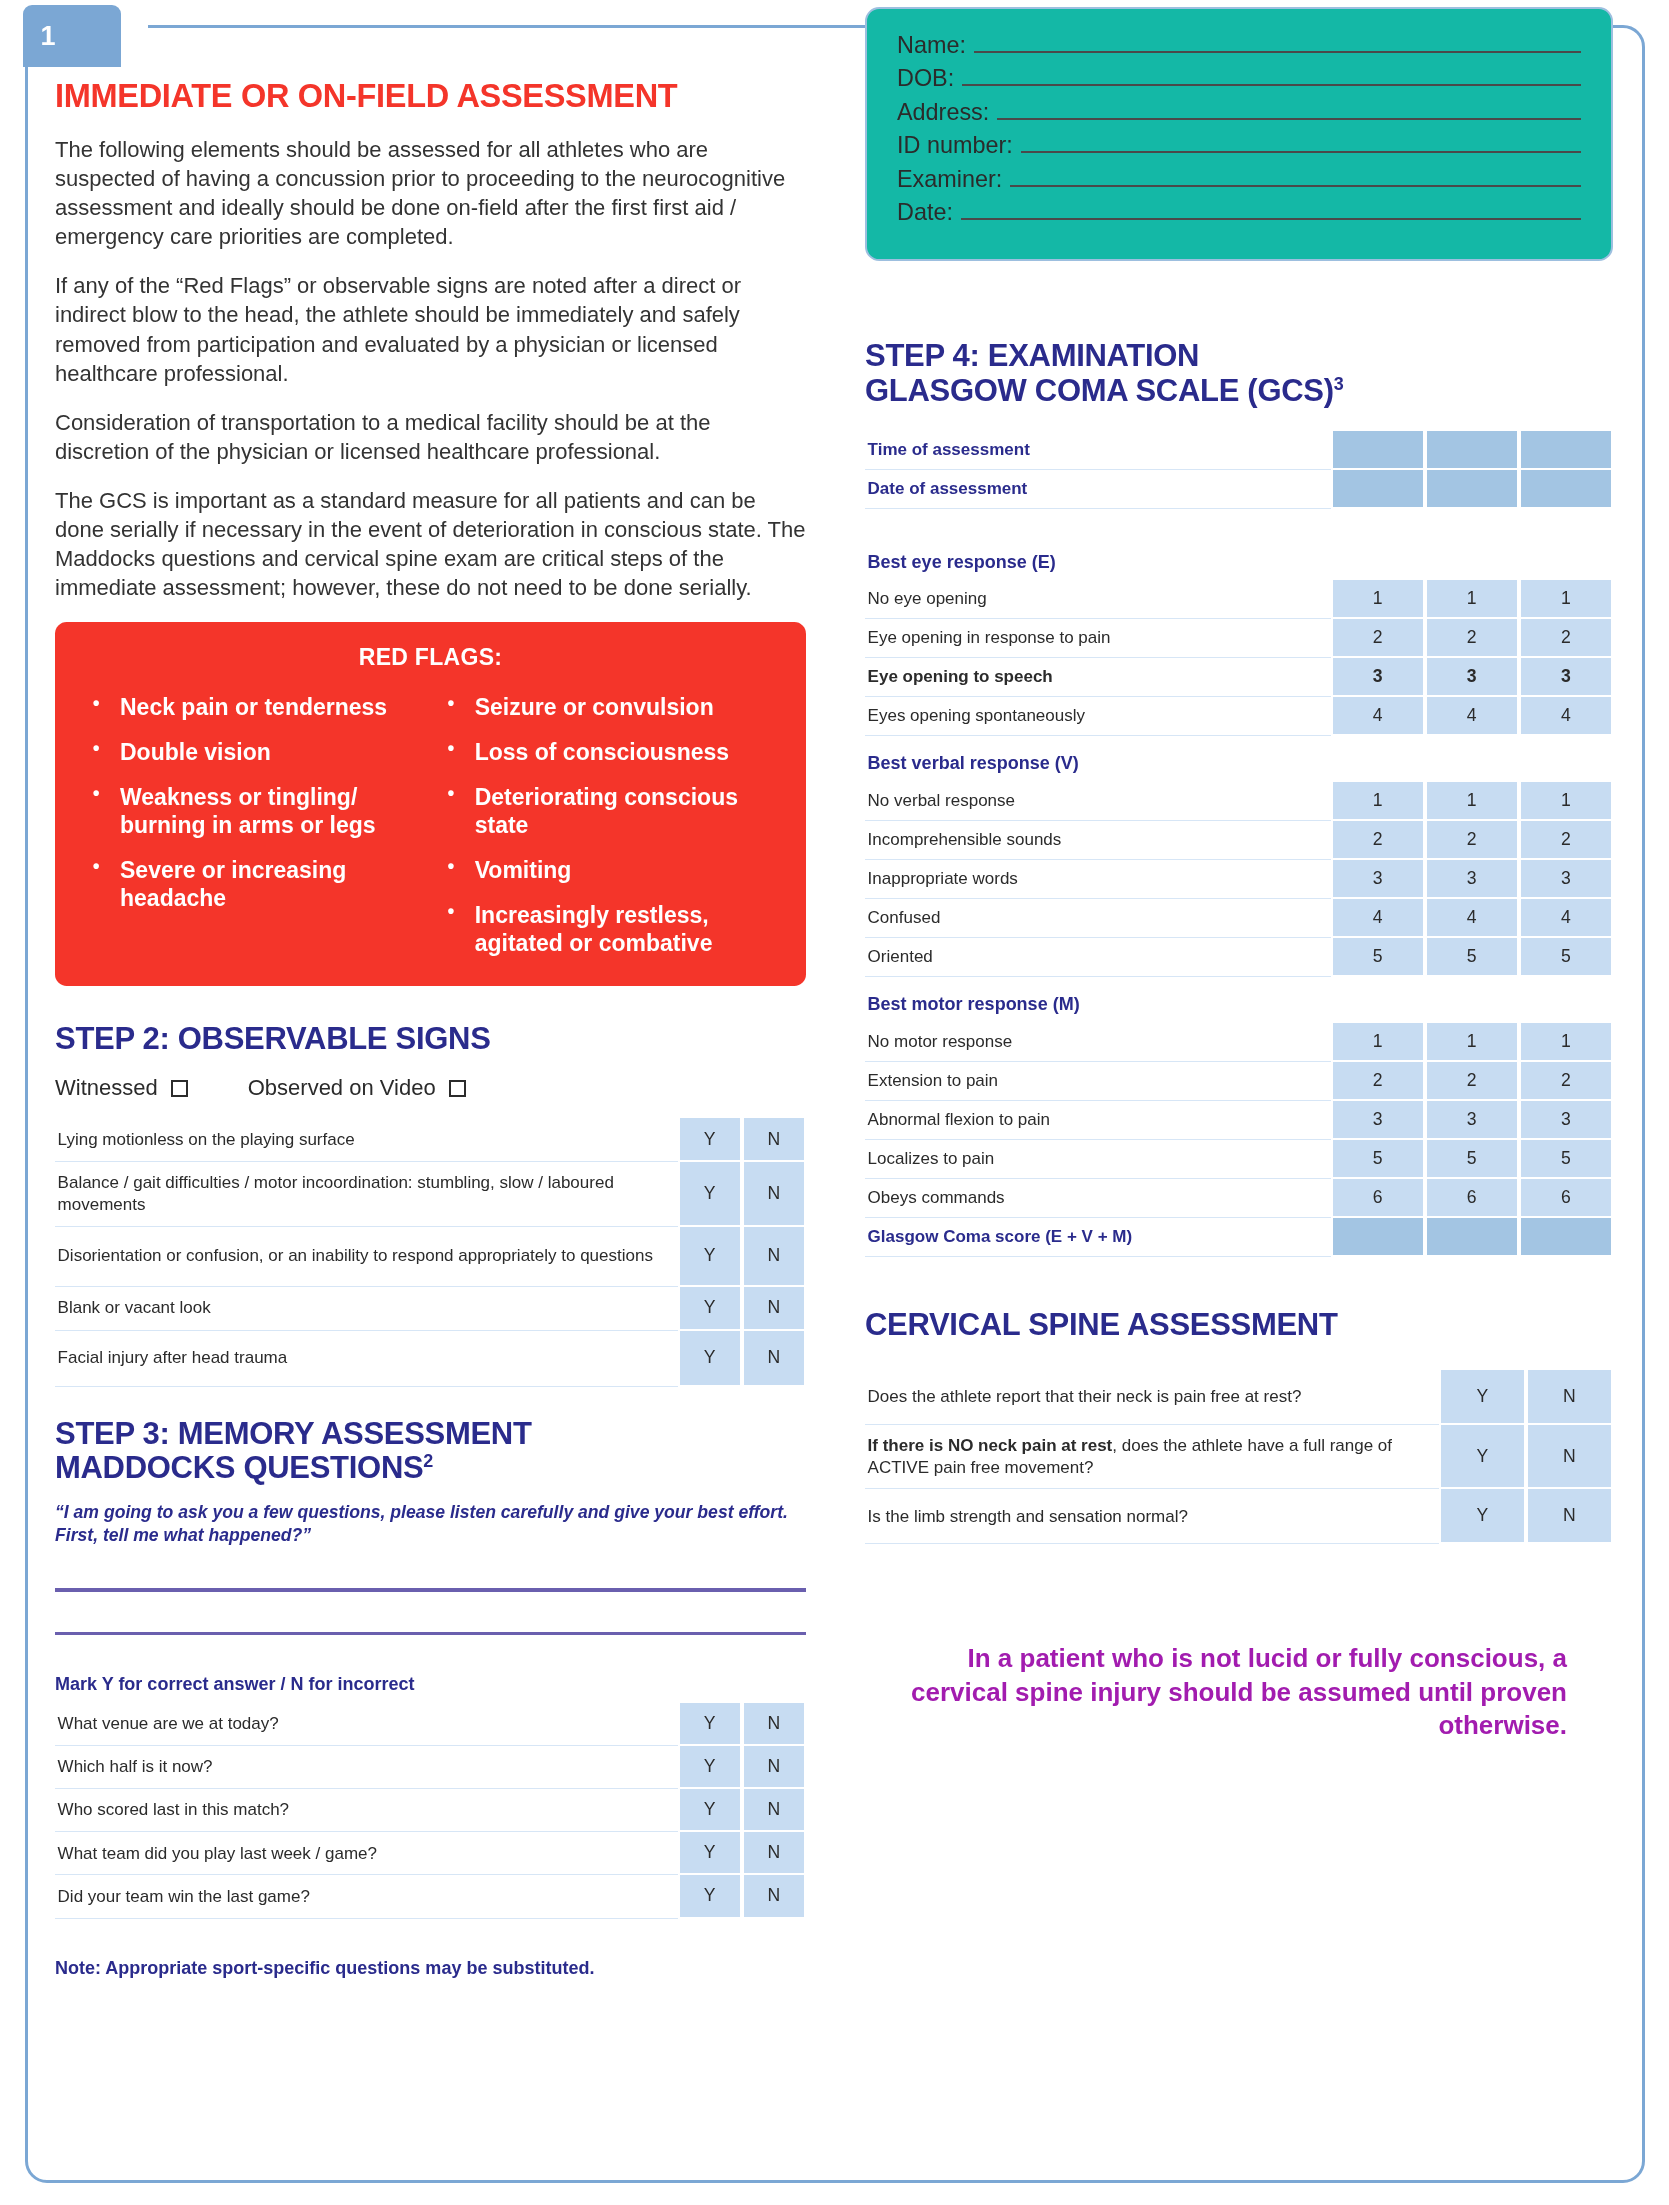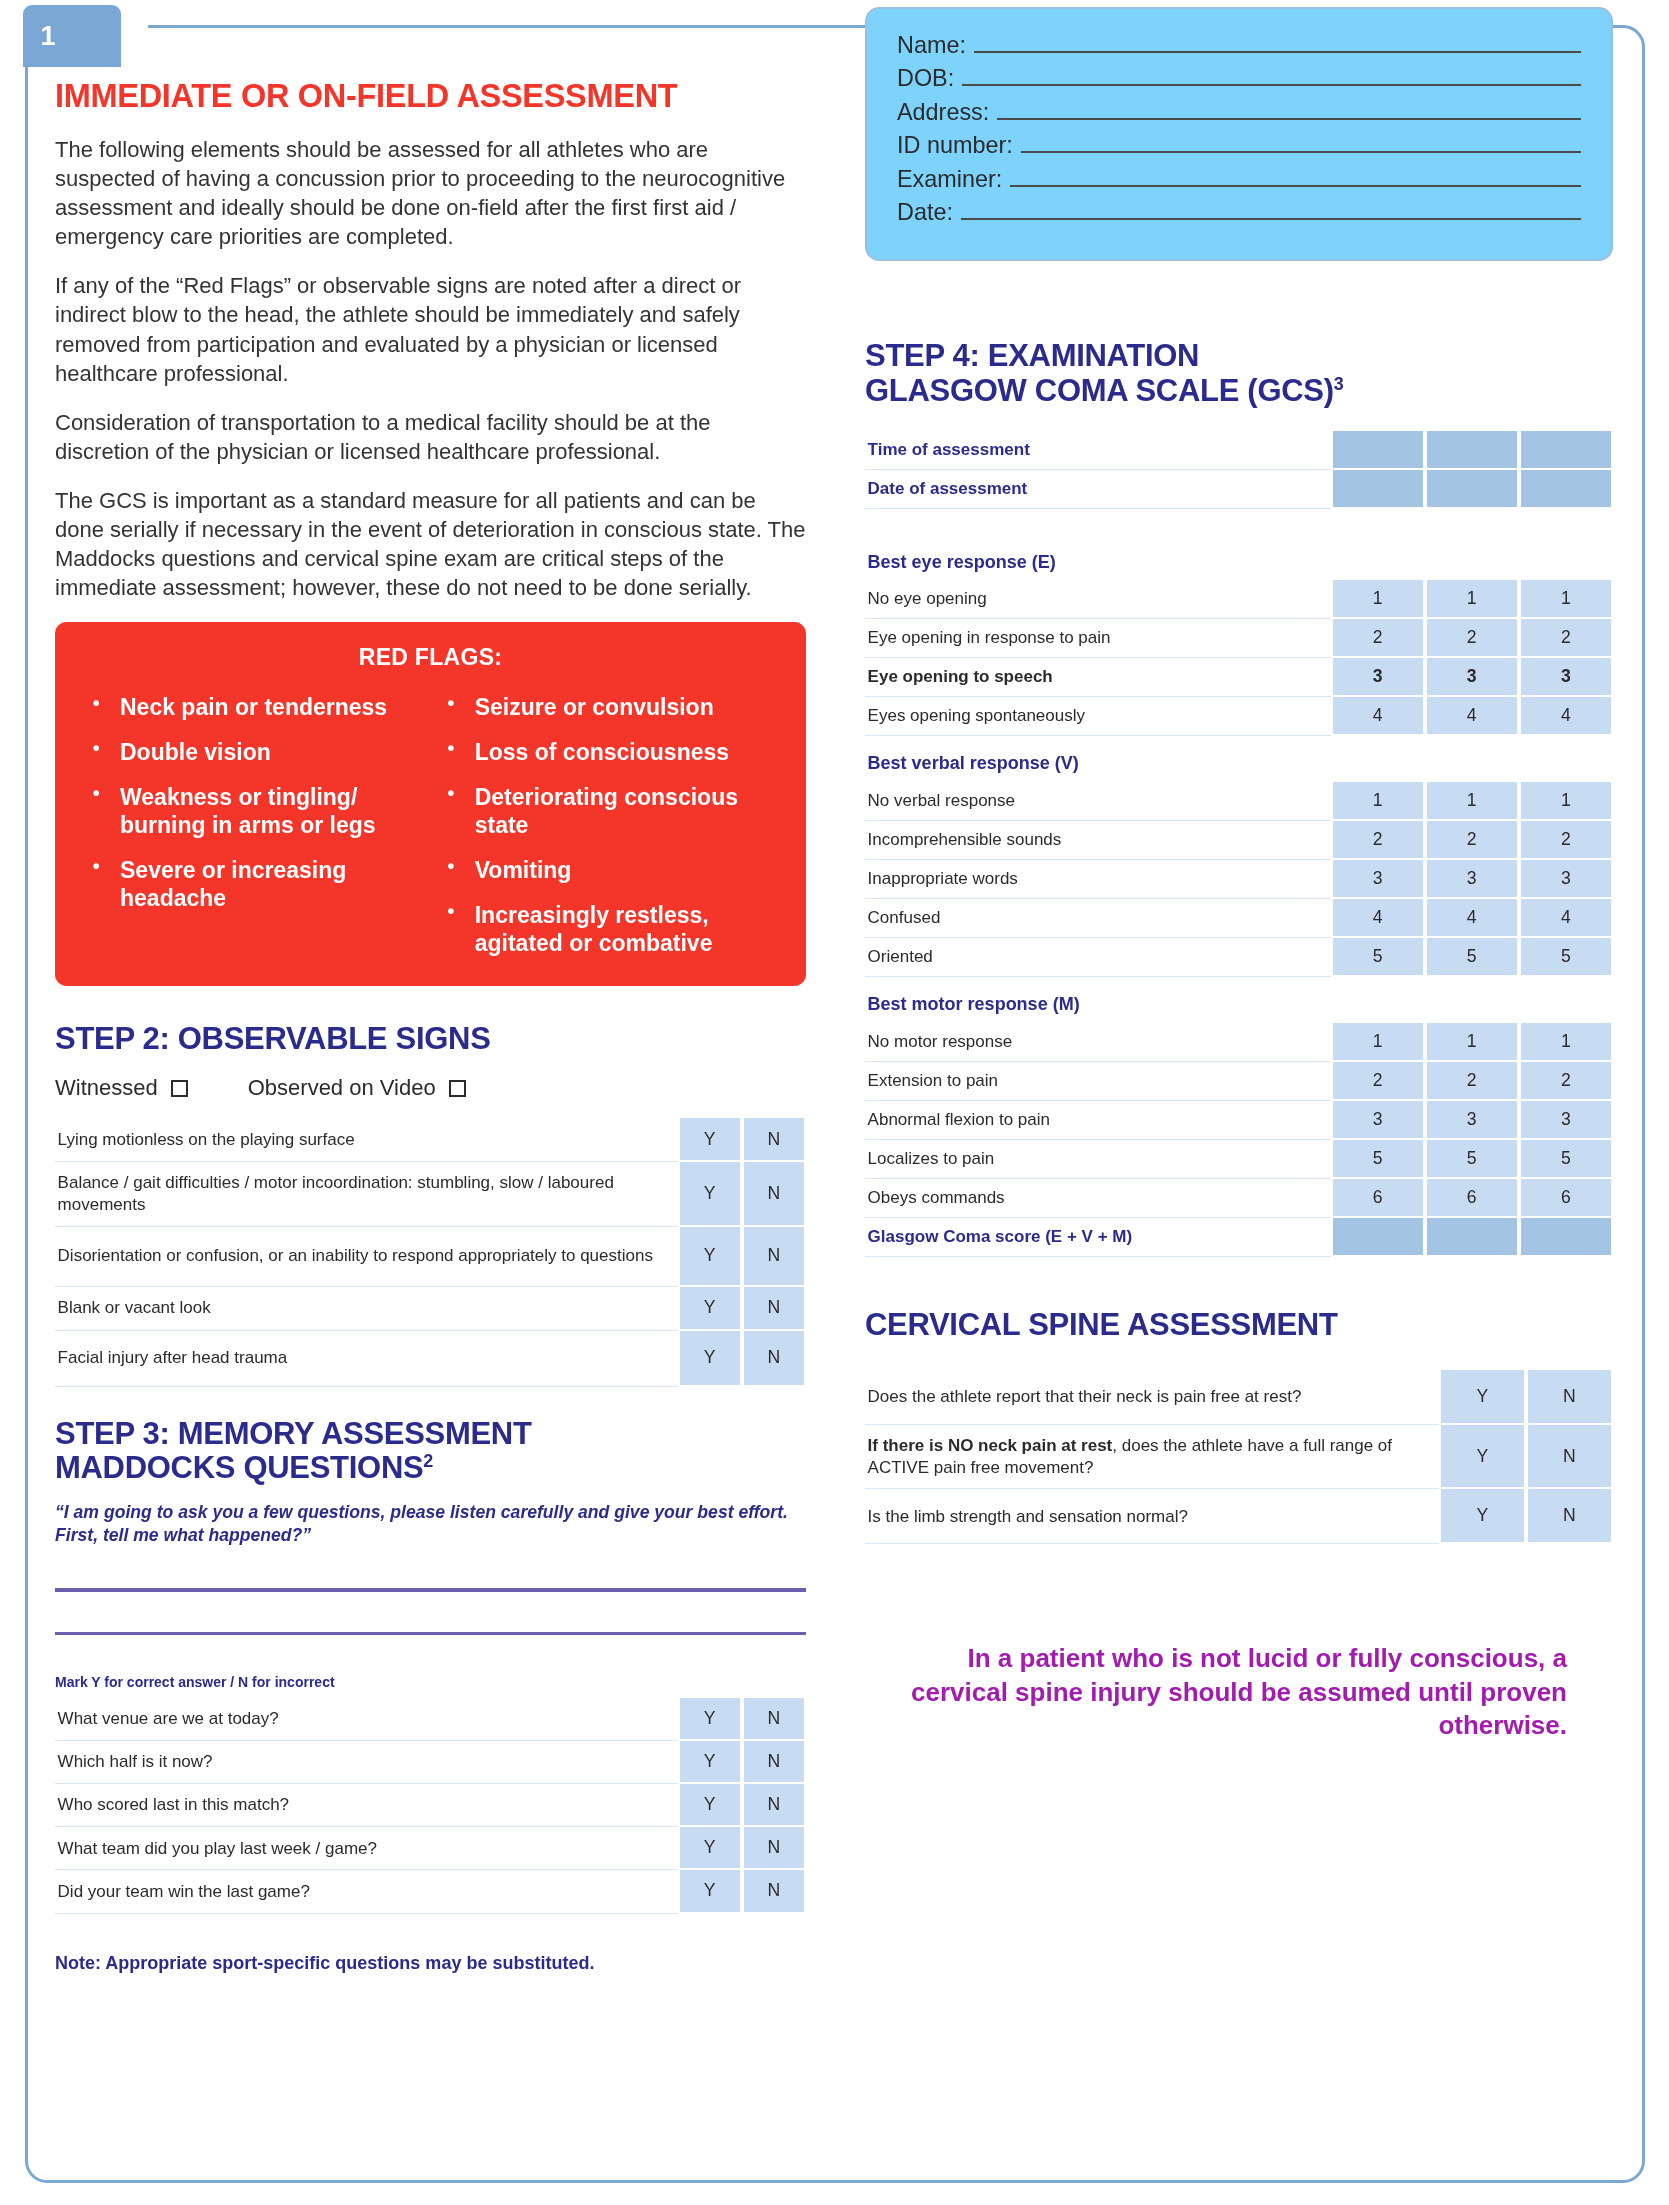--- a/index.html
+++ b/index.html
@@ -159,21 +159,21 @@
   }
   .witness-row .cb {
     display: inline-block;
     width: 17px; height: 17px;
     border: 2.6px solid #2b2b2b;
     margin: 0 0 0 13px;
   }
   .witness-row .gap { width: 60px; }
 
   .section-title-sm {
-    font-size: 14px;
+    font-size: 18px;
     font-weight: bold;
     color: #2a2b8c;
     margin: 0 0 7.8px 0;
   }
   .italic-quote {
     font-size: 17.6px;
     font-style: italic;
     font-weight: bold;
     color: #2a2b8c;
     line-height: 1.35;
@@ -186,21 +186,21 @@
   }
   .note-line {
     font-size: 18px;
     font-weight: bold;
     color: #2a2b8c;
     margin-top: 39px;
   }
 
   
   .info-card {
-    background: #7dd3fc;
+    background: #14b8a6;
     border: 2.6px solid #9dbfdf;
     border-radius: 14.3px;
     padding: 23.4px 30px 26px 30px;
   }
   .info-row {
     display: flex;
     align-items: baseline;
     margin-bottom: 6.5px;
   }
   .info-row .lbl {

